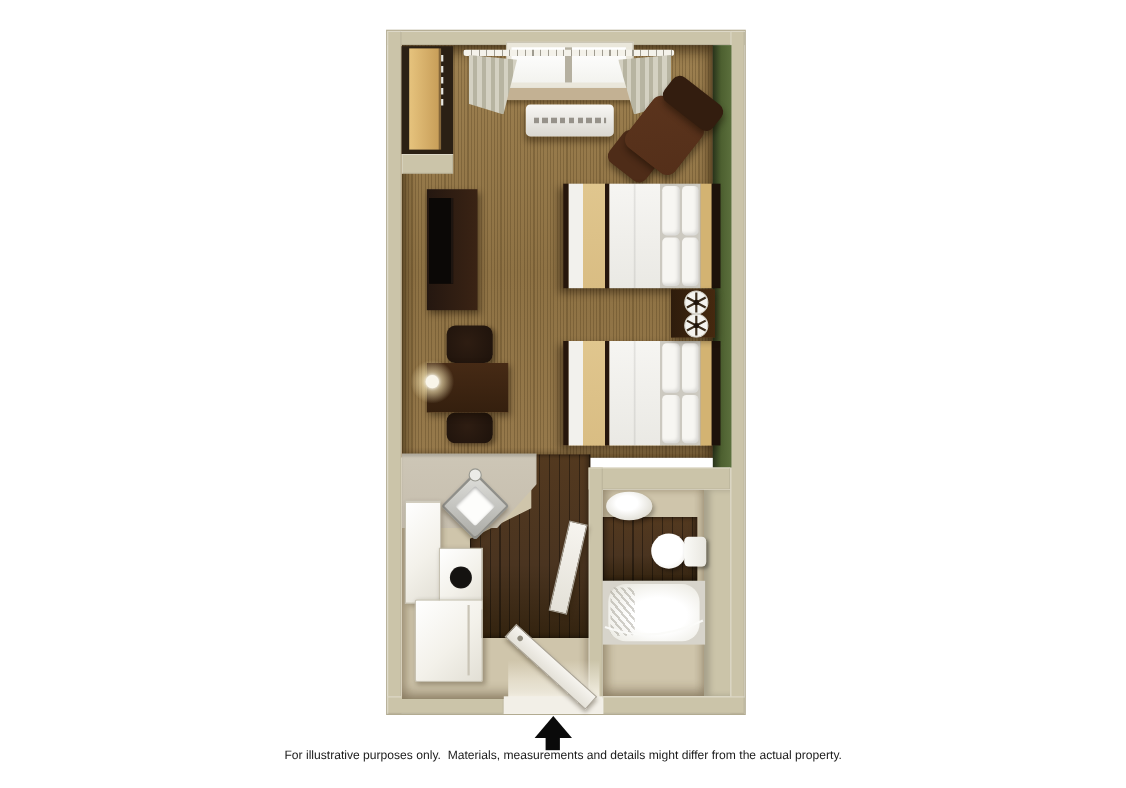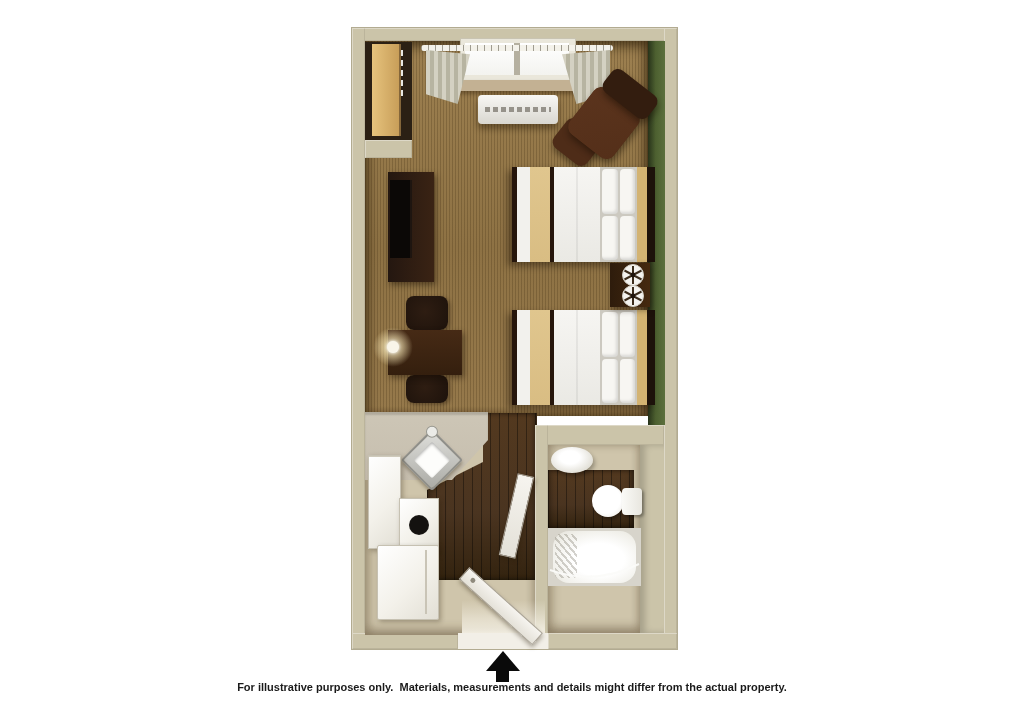--- a/index.html
+++ b/index.html
@@ -1,17 +1,17 @@
 <!DOCTYPE html>
 <html style="--background: #ffffff; --wall: #cbc4a9; --wall-edge: #b2ab91; --carpet: #8e7244; --carpet-light: #9d8050; --green-accent: #4d6030; --green-dark: #28331a; --wood: #4a3420; --wood-dark: #33230f; --tile: #cfc5ab; --counter: #c6beae; --white-goods: #f3f1ea; --furniture: #3a2314; --furniture-dark: #241710; --bedding: #f5f4f1; --runner-tan: #d9bd83; --headboard-tan: #d3b372; --caption-text: #1a1a1a;"><head>
 <meta charset="utf-8">
 <style>
   html,body{margin:0;padding:0;background:#fff;}
   .screen{position:relative;width:1024px;height:716px;background:var(--background,#fff);
-          overflow:hidden;font-family:"Liberation Sans",sans-serif;font-weight:bold;}
+          overflow:hidden;font-family:"Liberation Sans",sans-serif;}
   .a{position:absolute;}
   
   .wall{background:var(--wall);
         box-shadow:inset 1px 1px 0 rgba(255,255,255,.35), inset -1px -1px 0 rgba(0,0,0,.08);}
   .plan{position:absolute;left:352px;top:28px;width:325px;height:621px;
         box-shadow:0 0 0 1px var(--wall-edge);}
   
   .carpet{background:
       repeating-linear-gradient(90deg, rgba(50,33,8,.22) 0 1px, rgba(255,255,255,0) 1px 3px),
       linear-gradient(180deg,var(--carpet-light),var(--carpet) 55%, #96794b);

